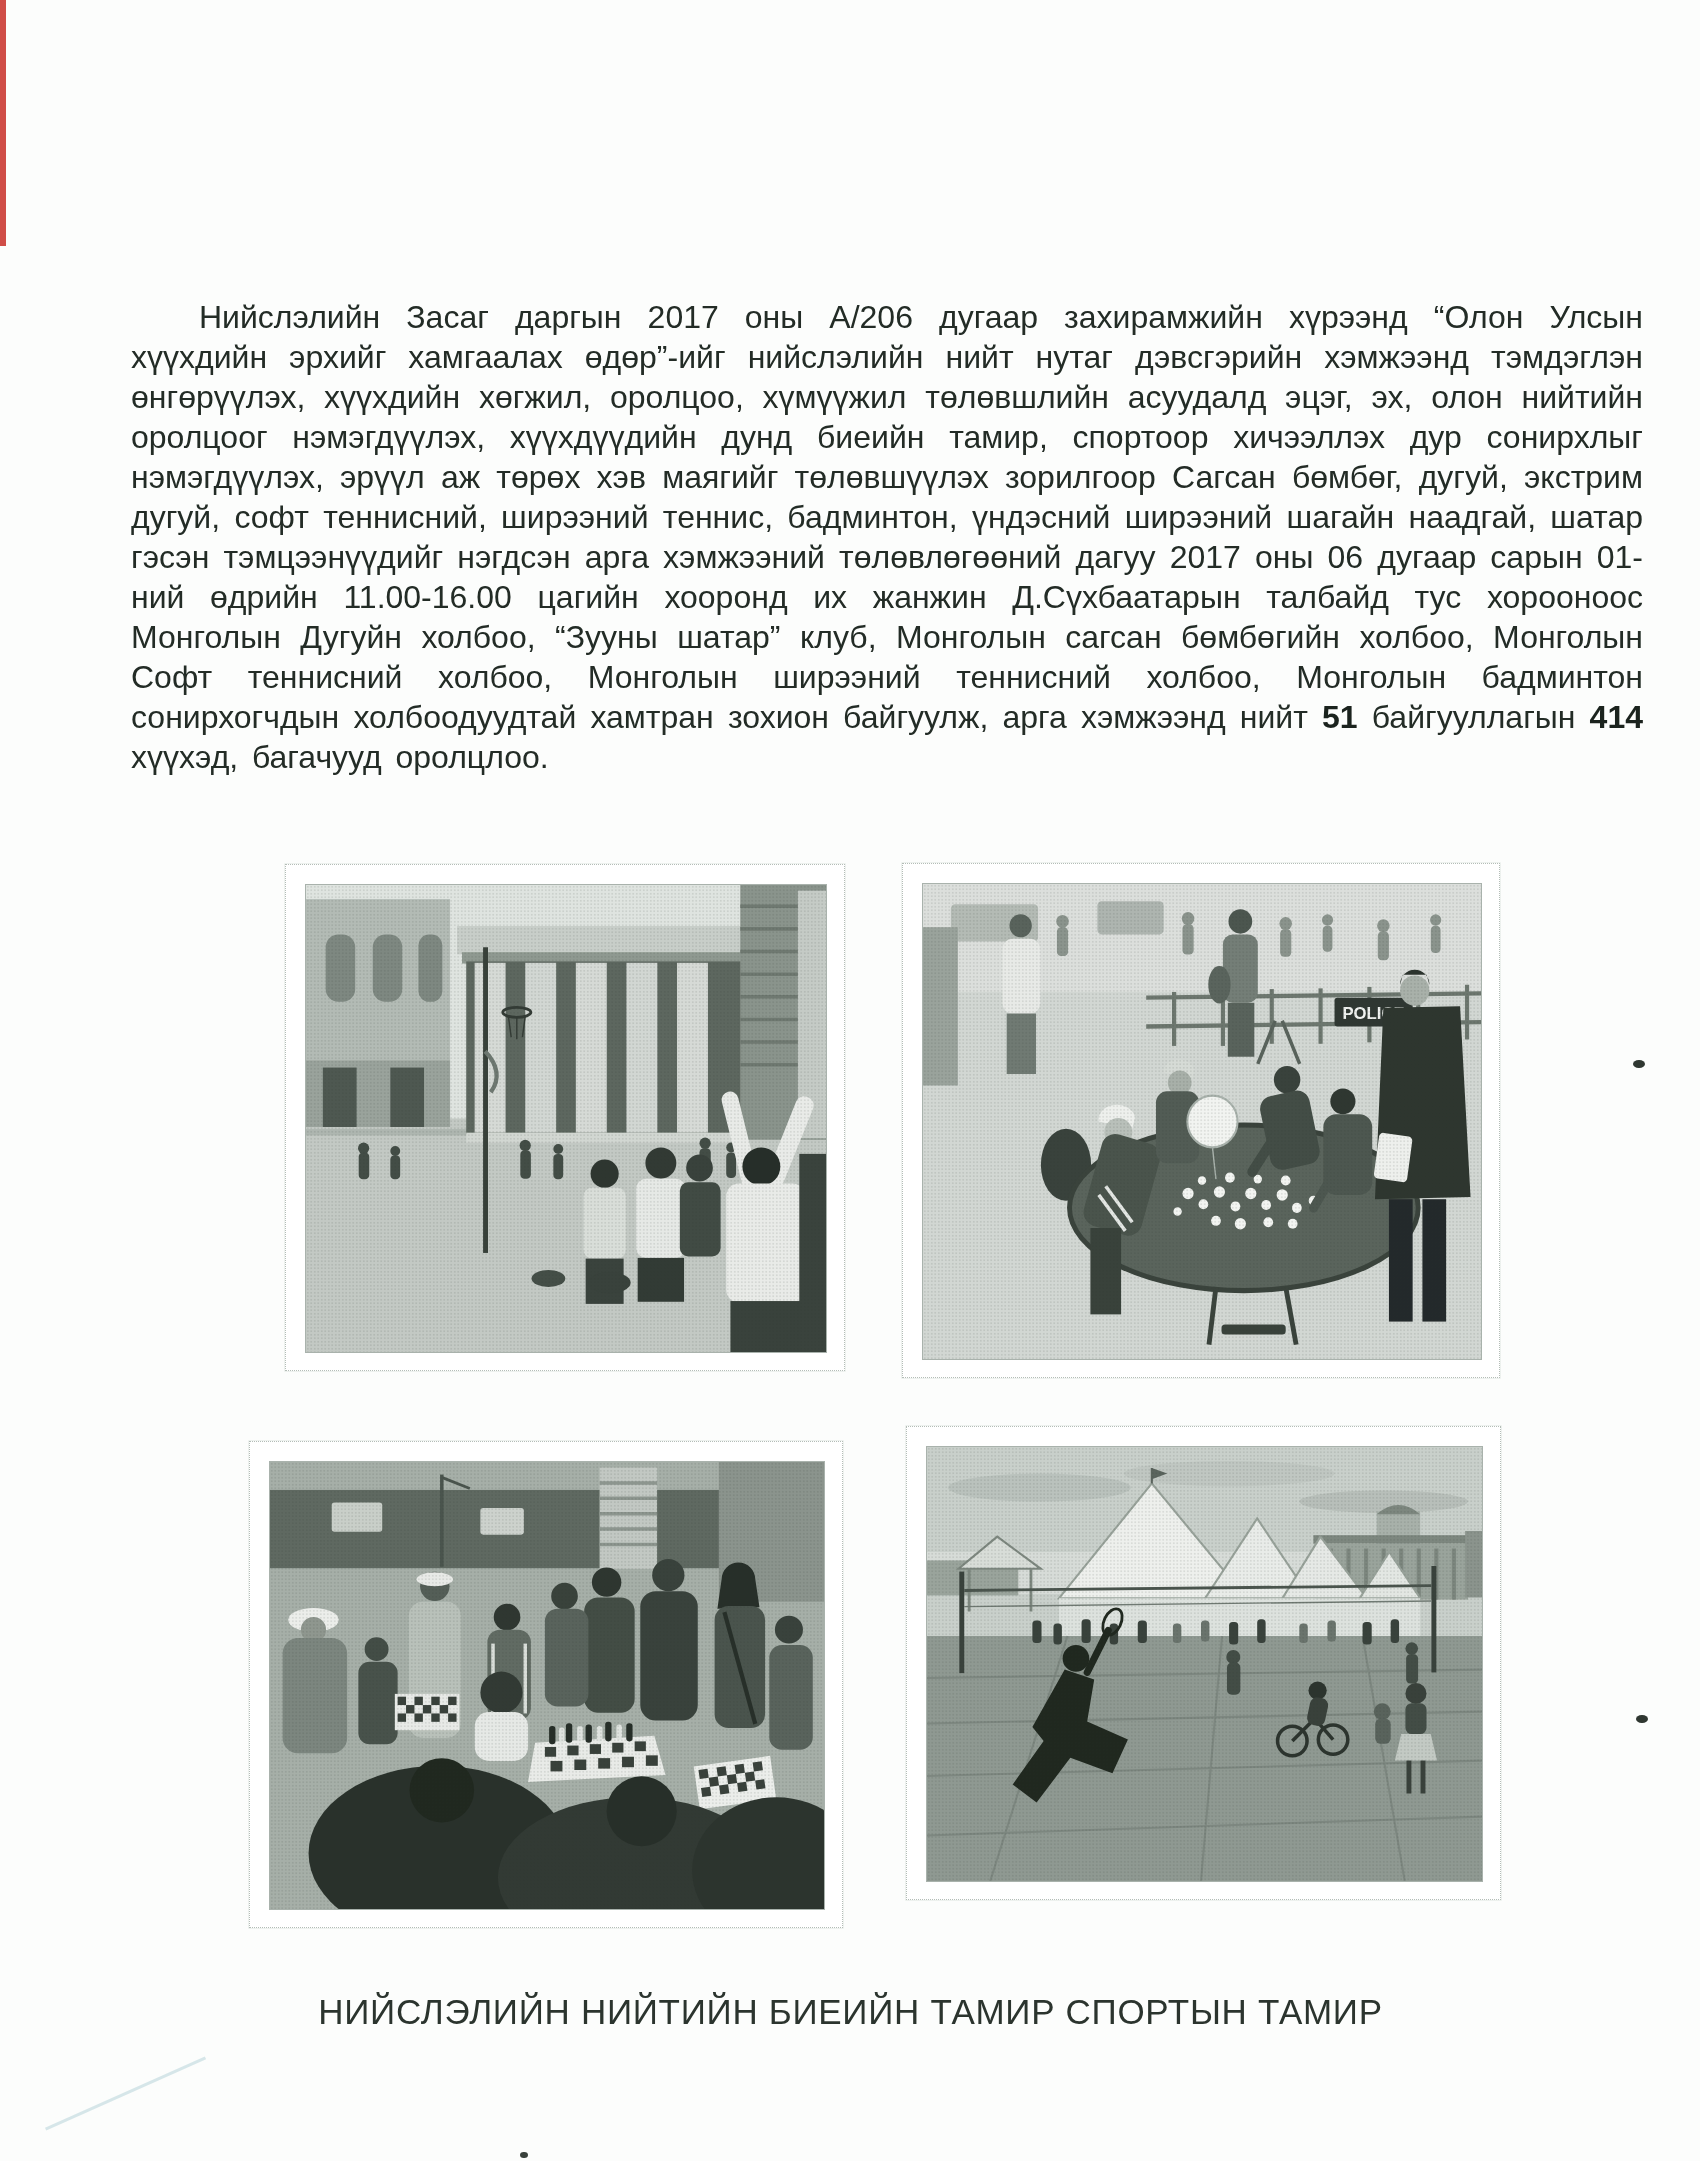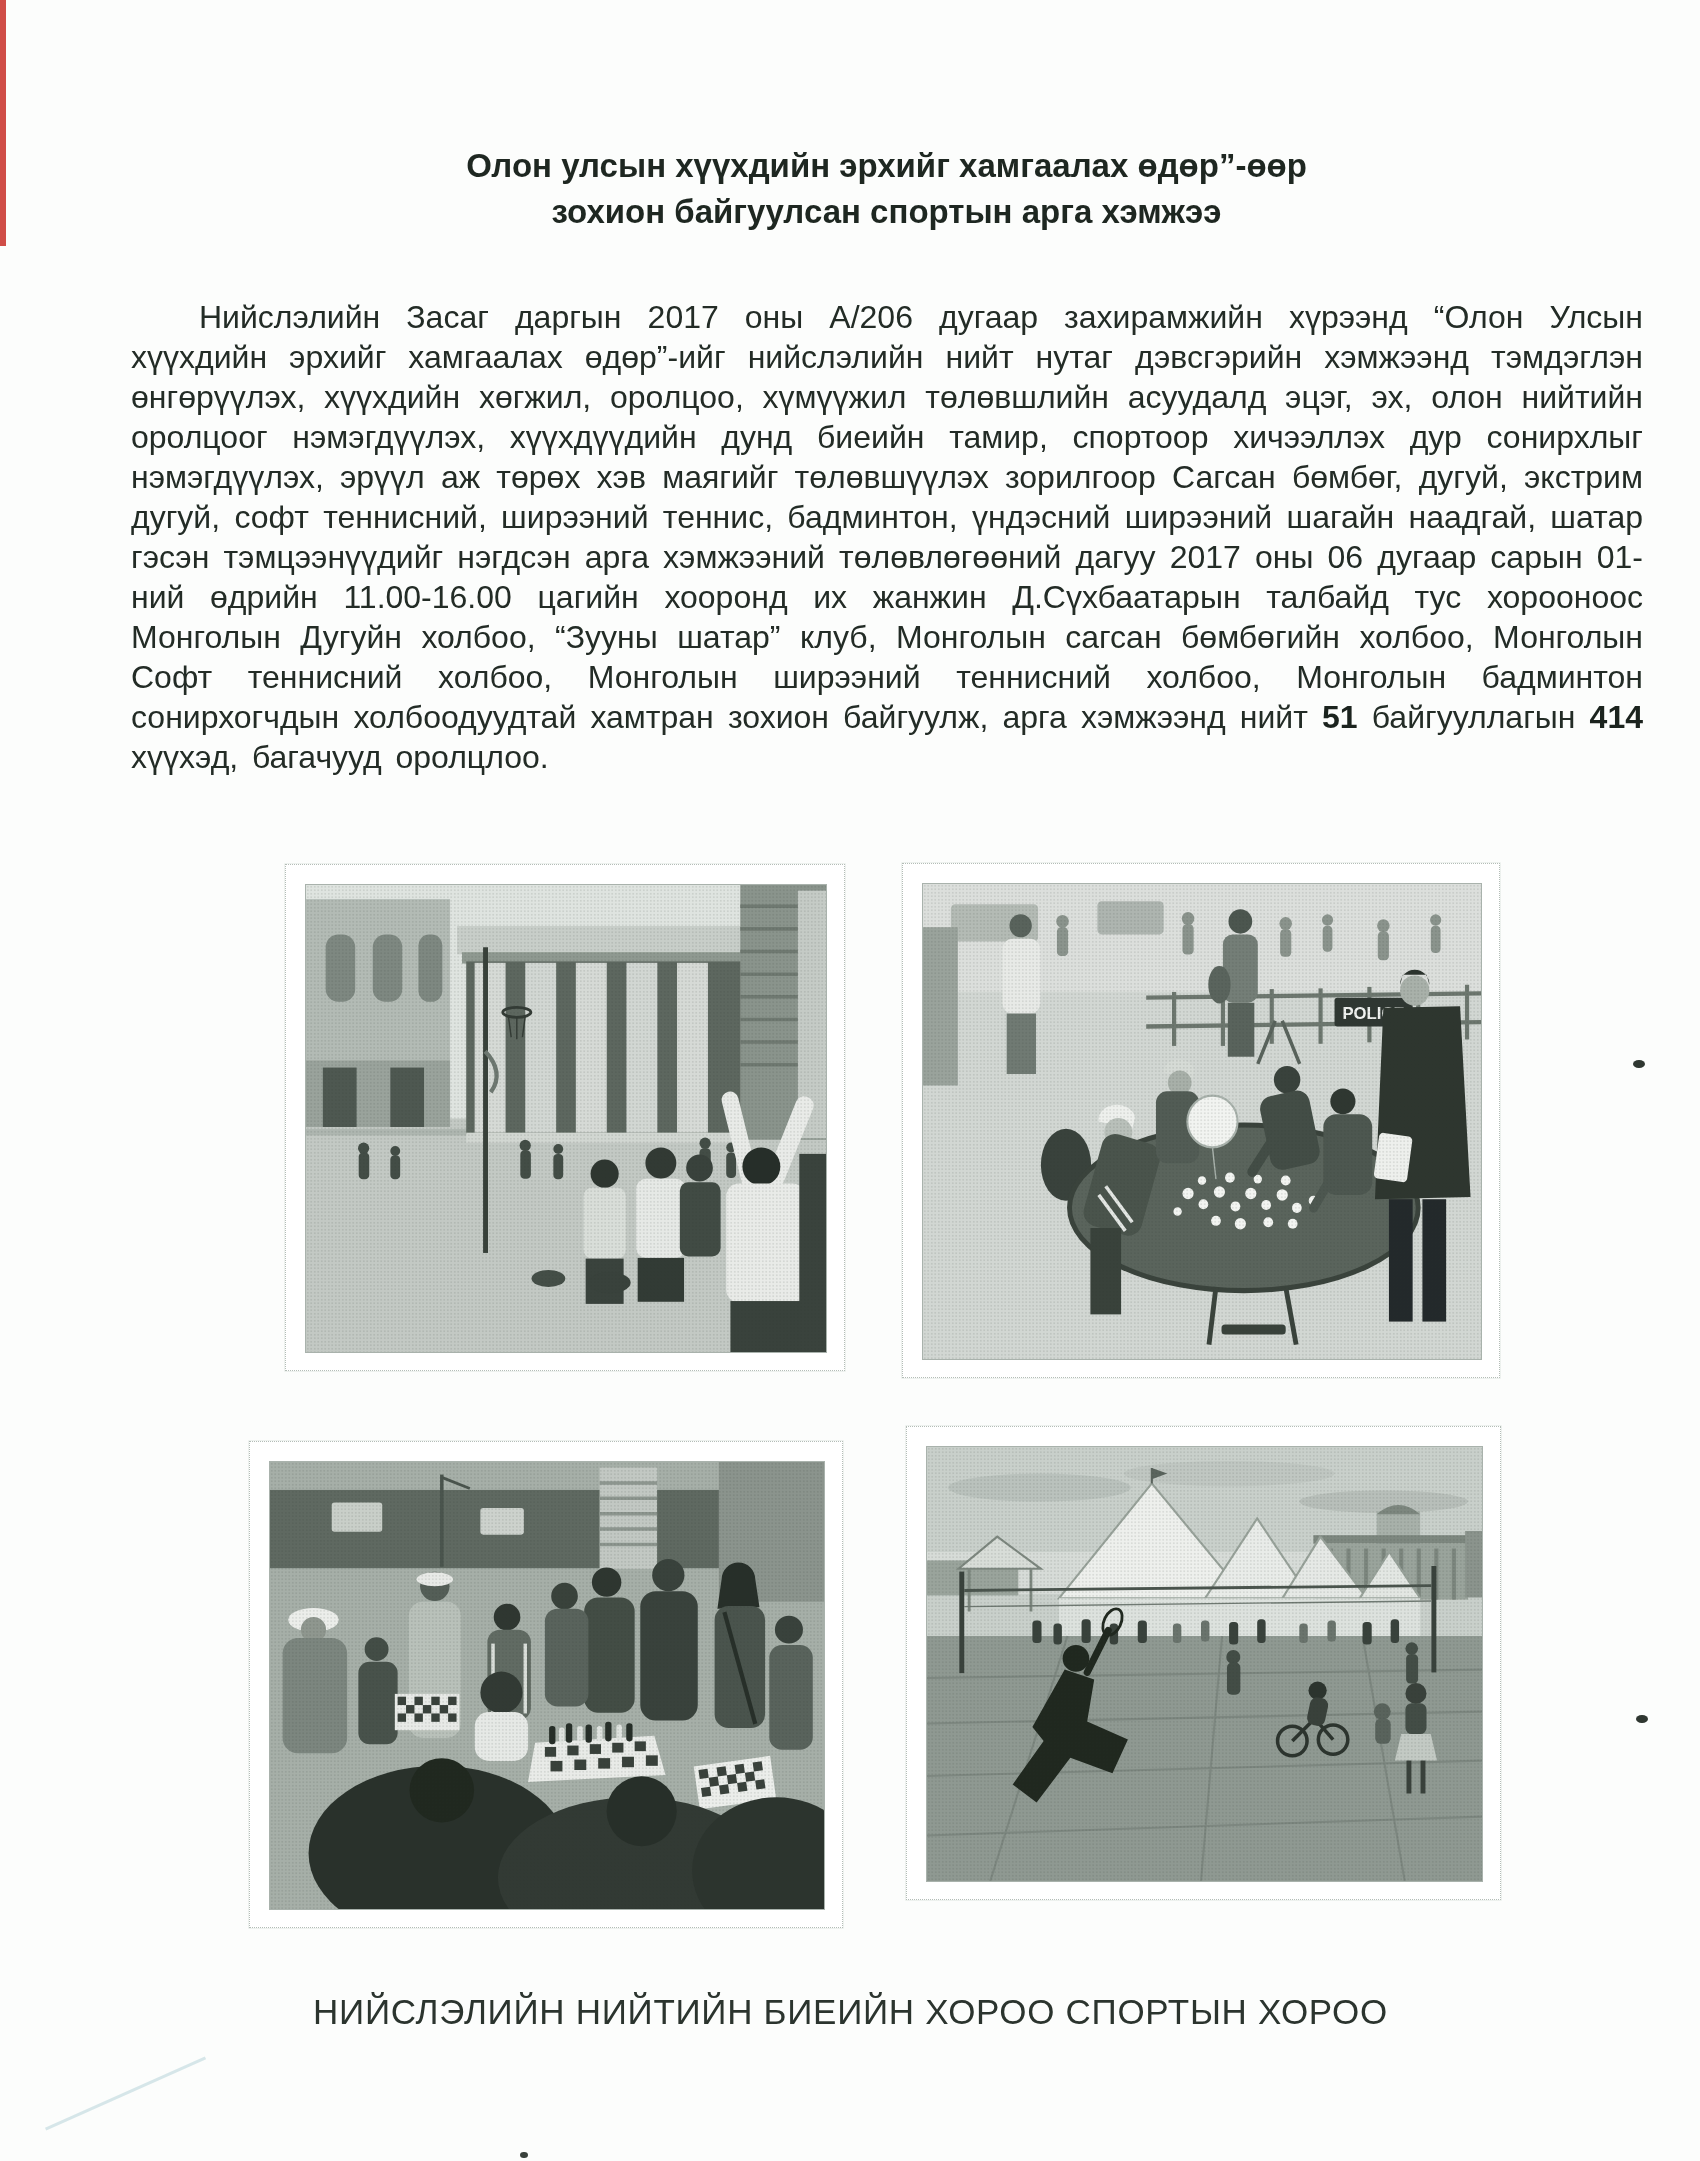--- a/index.html
+++ b/index.html
@@ -47,24 +47,20 @@
   .artifact-dot1{left:1633px;top:1060px;width:12px;height:8.4px;background:#2f3731;border-radius:50%;}
   .artifact-dot2{left:1636px;top:1715px;width:12px;height:8.4px;background:#2f3731;border-radius:50%;}
   .artifact-speck1{left:520px;top:2152px;width:7.7px;height:6.3px;background:#39413b;border-radius:50%;}
   .artifact-streak{left:38px;top:2092px;width:175px;height:2.8px;background:rgba(125,180,190,.30);transform:rotate(-24deg);}
 </style>
 </head>
 <body>
 
 <div class="page">
 
-  <div class="title">
-    <div>Олон улсын хүүхдийн эрхийг хамгаалах өдөр”-өөр</div>
-    <div>зохион байгуулсан спортын арга хэмжээ</div>
-  </div>
 
   <p class="body-text"><span>Нийслэлийн Засаг даргын 2017 оны А/206 дугаар захирамжийн хүрээнд “Олон Улсын хүүхдийн эрхийг хамгаалах өдөр”-ийг нийслэлийн нийт нутаг дэвсгэрийн хэмжээнд тэмдэглэн өнгөрүүлэх, хүүхдийн хөгжил, оролцоо, хүмүүжил төлөвшлийн асуудалд эцэг, эх, олон нийтийн оролцоог нэмэгдүүлэх, хүүхдүүдийн дунд биеийн тамир, спортоор хичээллэх дур сонирхлыг нэмэгдүүлэх, эрүүл аж төрөх хэв маягийг төлөвшүүлэх зорилгоор Сагсан бөмбөг, дугуй, экстрим дугуй, софт теннисний, ширээний теннис, бадминтон, үндэсний ширээний шагайн наадгай, шатар гэсэн тэмцээнүүдийг нэгдсэн арга хэмжээний төлөвлөгөөний дагуу 2017 оны 06 дугаар сарын 01-ний өдрийн 11.00-16.00 цагийн хооронд их жанжин Д.Сүхбаатарын талбайд тус хорооноос Монголын Дугуйн холбоо, “Зууны шатар” клуб, Монголын сагсан бөмбөгийн холбоо, Монголын Софт теннисний холбоо, Монголын ширээний теннисний холбоо, Монголын бадминтон сонирхогчдын холбоодуудтай хамтран зохион байгуулж, арга хэмжээнд нийт </span><b>51</b><span> байгууллагын </span><b>414</b><span> хүүхэд, багачууд оролцлоо.</span></p>
 
   <div class="photo-frame photo1">
     <div class="photo-img">
       <svg viewBox="0 0 740 660" preserveAspectRatio="none">
         <rect x="0" y="0" width="740" height="660" fill="#dfe4e0"></rect>
         <rect x="0" y="330" width="740" height="330" fill="#c3c9c4"></rect>
         <rect x="0" y="345" width="740" height="9" fill="#aeb6b0"></rect>
 
@@ -485,21 +481,21 @@
           <polygon points="675,410 717,410 726,448 666,448" fill="#c3cac4"></polygon>
           <line x1="686" y1="448" x2="686" y2="495" stroke="#39413b" stroke-width="7"></line>
           <line x1="706" y1="448" x2="706" y2="495" stroke="#39413b" stroke-width="7"></line>
         </g>
         <circle cx="648" cy="378" r="12" fill="#59635c"></circle>
         <rect x="638" y="388" width="22" height="36" rx="8" fill="#59635c"></rect>
       </svg>
     </div>
   </div>
 
-  <div class="footer">НИЙСЛЭЛИЙН НИЙТИЙН БИЕИЙН ХОРОО СПОРТЫН ХОРОО</div>
+  <div class="footer">НИЙСЛЭЛИЙН НИЙТИЙН БИЕИЙН ТАМИР СПОРТЫН ТАМИР</div>
 
   <div class="artifact artifact-red"></div>
   <div class="artifact artifact-dot1"></div>
   <div class="artifact artifact-dot2"></div>
   <div class="artifact artifact-speck1"></div>
   <div class="artifact artifact-streak"></div>
 
 </div>
 
 

